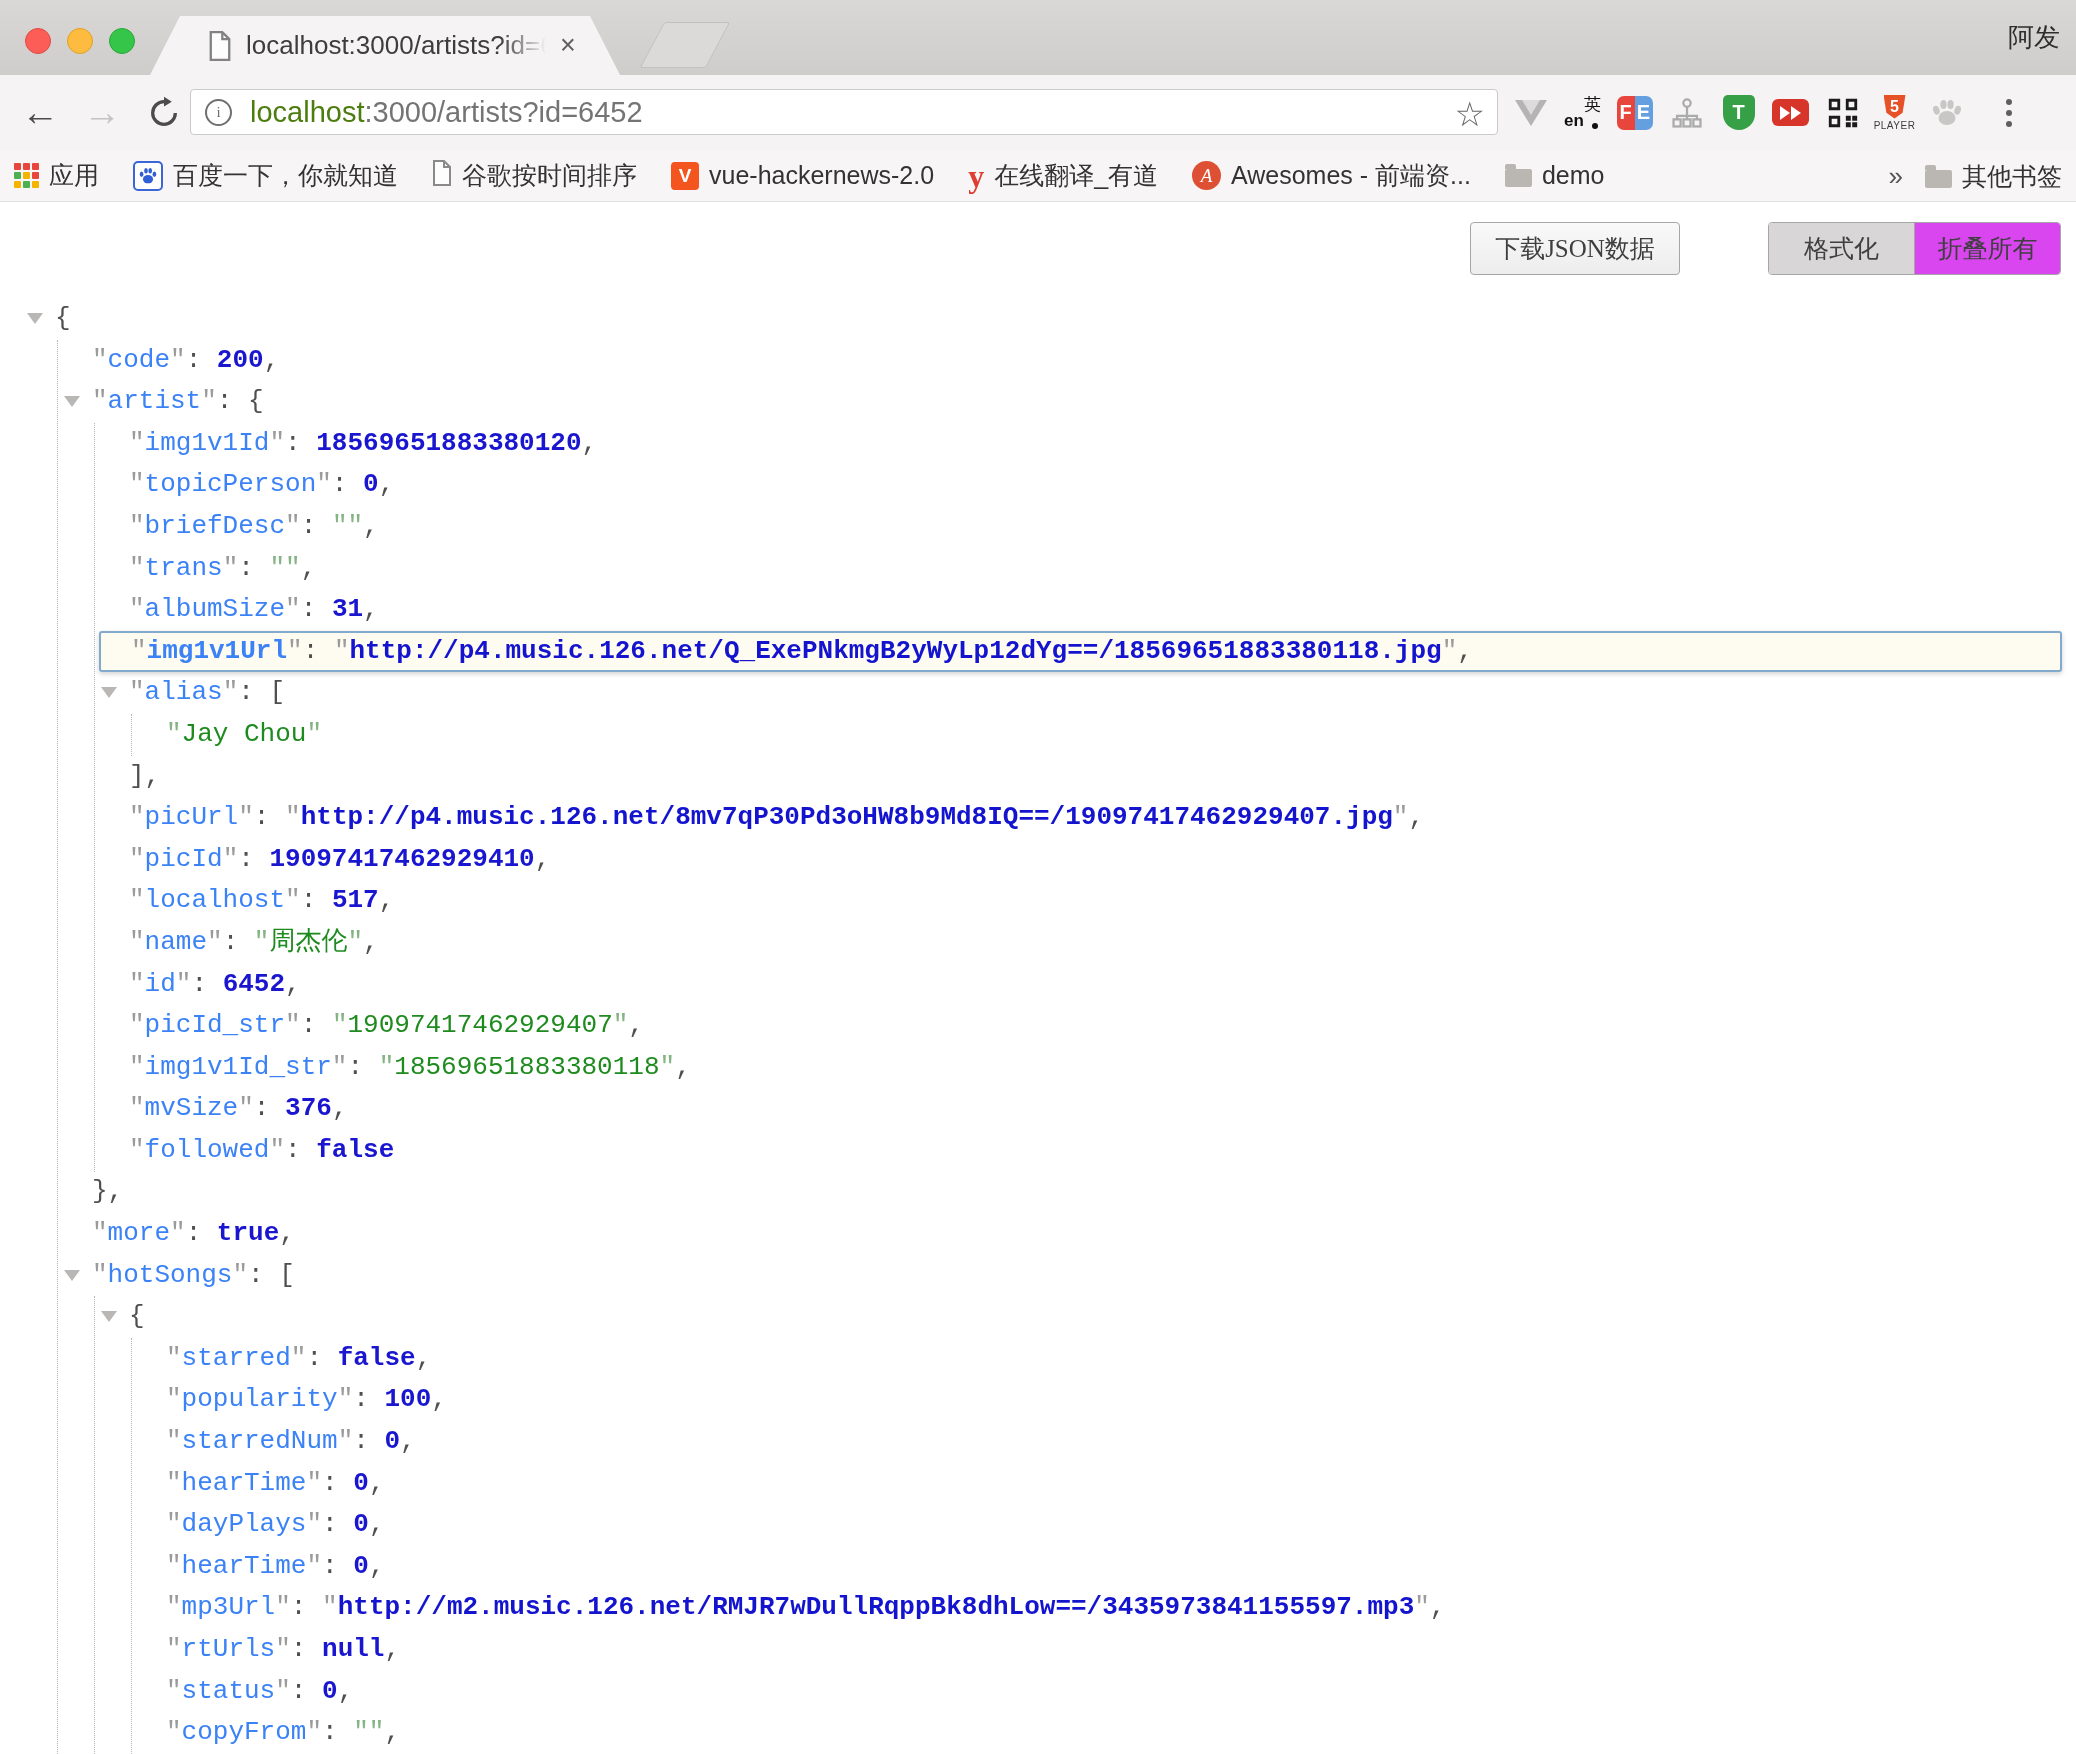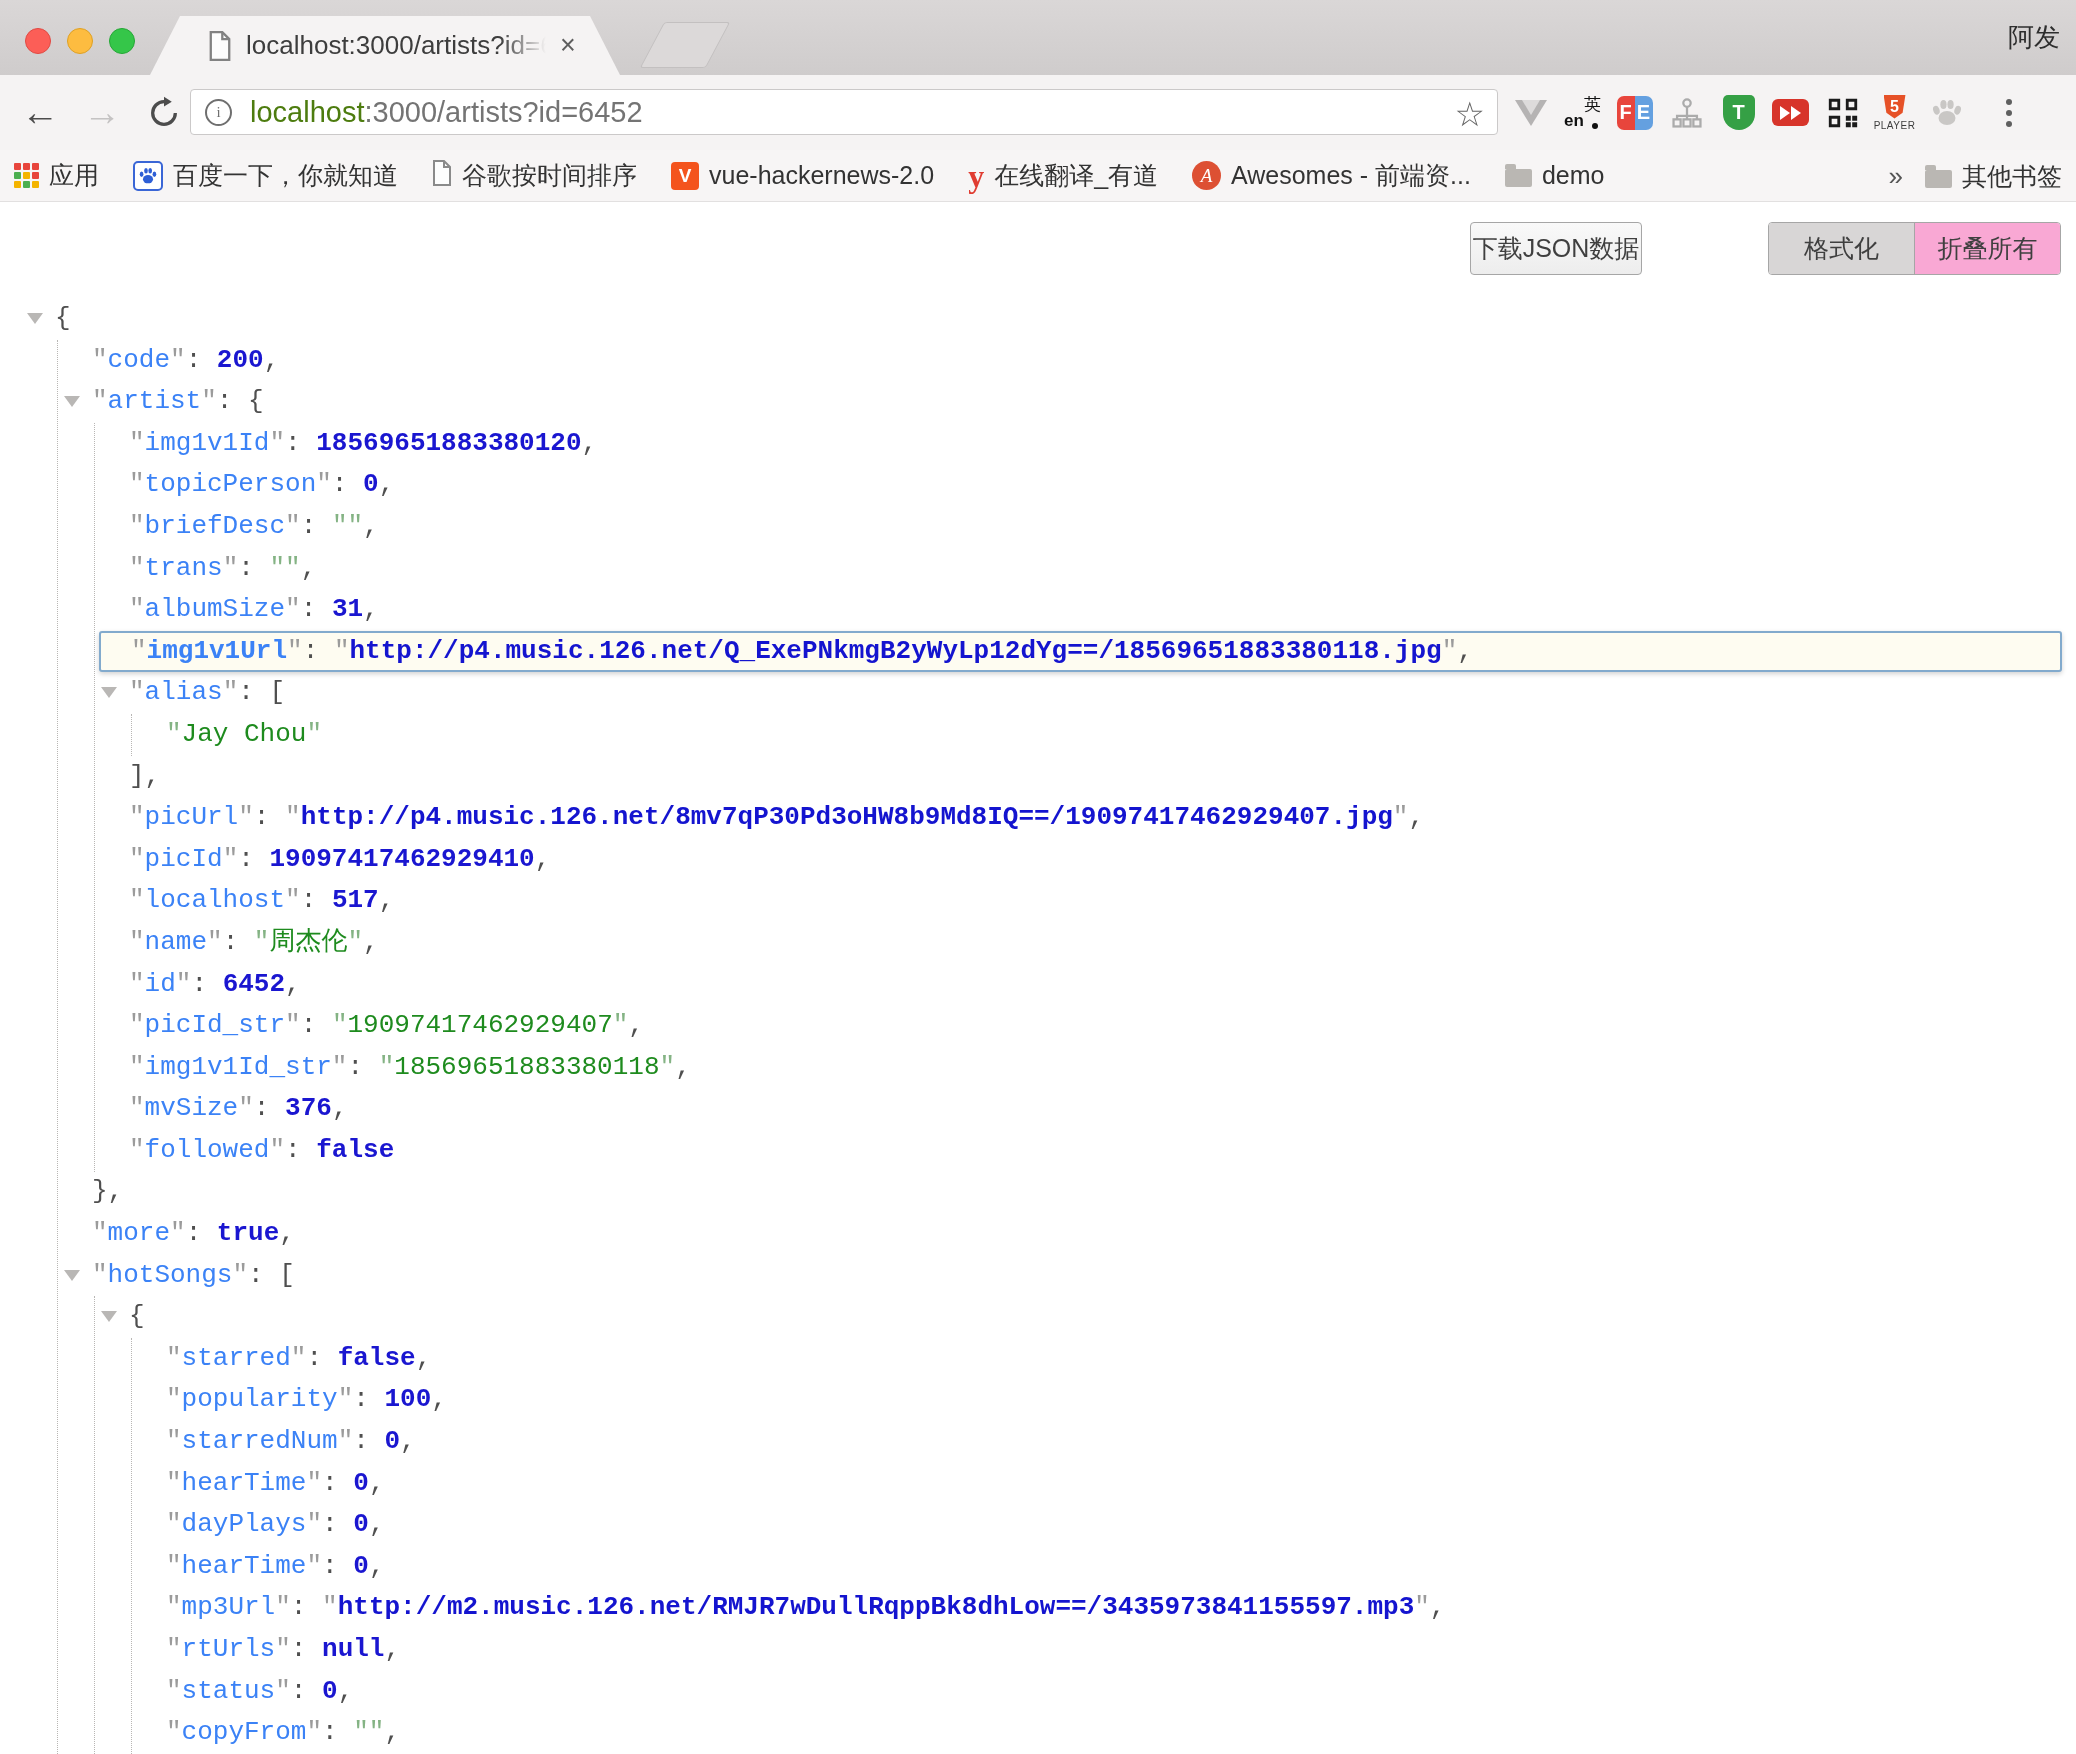--- a/index.html
+++ b/index.html
@@ -99,27 +99,27 @@
     display:flex;align-items:center;justify-content:center;}
   .folder{position:relative;width:27px;height:18px;background:#bab7b3;border-radius:2px;
     margin-top:5px;}
   .folder::before{content:"";position:absolute;left:0;top:-5px;width:11px;height:5px;
     background:#bab7b3;border-radius:2px 2px 0 0;}
   
   .content{position:absolute;left:0;top:203px;width:2076px;height:1551px;background:#fff;}
   .btn{position:absolute;height:53px;border:1px solid #a6a6a6;border-radius:4px;
     background:linear-gradient(#f9f9f9,#ededed);font-size:25px;color:#3f3f3f;
     display:flex;align-items:center;justify-content:center;box-sizing:border-box;}
-  .btn-download{left:1470px;top:19px;width:172px;}
+  .btn-download{left:1470px;top:19px;width:210px;font-family:Liberation Serif, serif;}
   .segmented{position:absolute;left:1768px;top:19px;height:53px;display:flex;
     border:1px solid #a6a6a6;border-radius:4px;overflow:hidden;box-sizing:border-box;}
   .seg{width:145px;display:flex;align-items:center;justify-content:center;
     font-size:25px;color:#3f3f3f;}
   .seg-format{background:#d8d6d6;border-right:1px solid #a6a6a6;}
-  .seg-collapse{background:#f9a8d4;}
+  .seg-collapse{background:#d946ef;}
   
   .json-tree{position:absolute;left:0;top:95px;right:0;height:1456px;
     font-family:"Liberation Mono","DejaVu Sans Mono",monospace;font-size:26px;}
   .row{height:41.6px;line-height:41.6px;white-space:pre;position:relative;
     box-sizing:border-box;}
   .row.hl{background:#fefcf1;border:2px solid #82aacd;border-radius:3px;
     box-shadow:0 2px 5px rgba(0,0,0,.18);line-height:37px;}
   .row.hl .c-k{font-weight:bold;}
   .tri{position:absolute;top:15px;width:0;height:0;border-left:8px solid transparent;
     border-right:8px solid transparent;border-top:11px solid #b9b7b5;}

